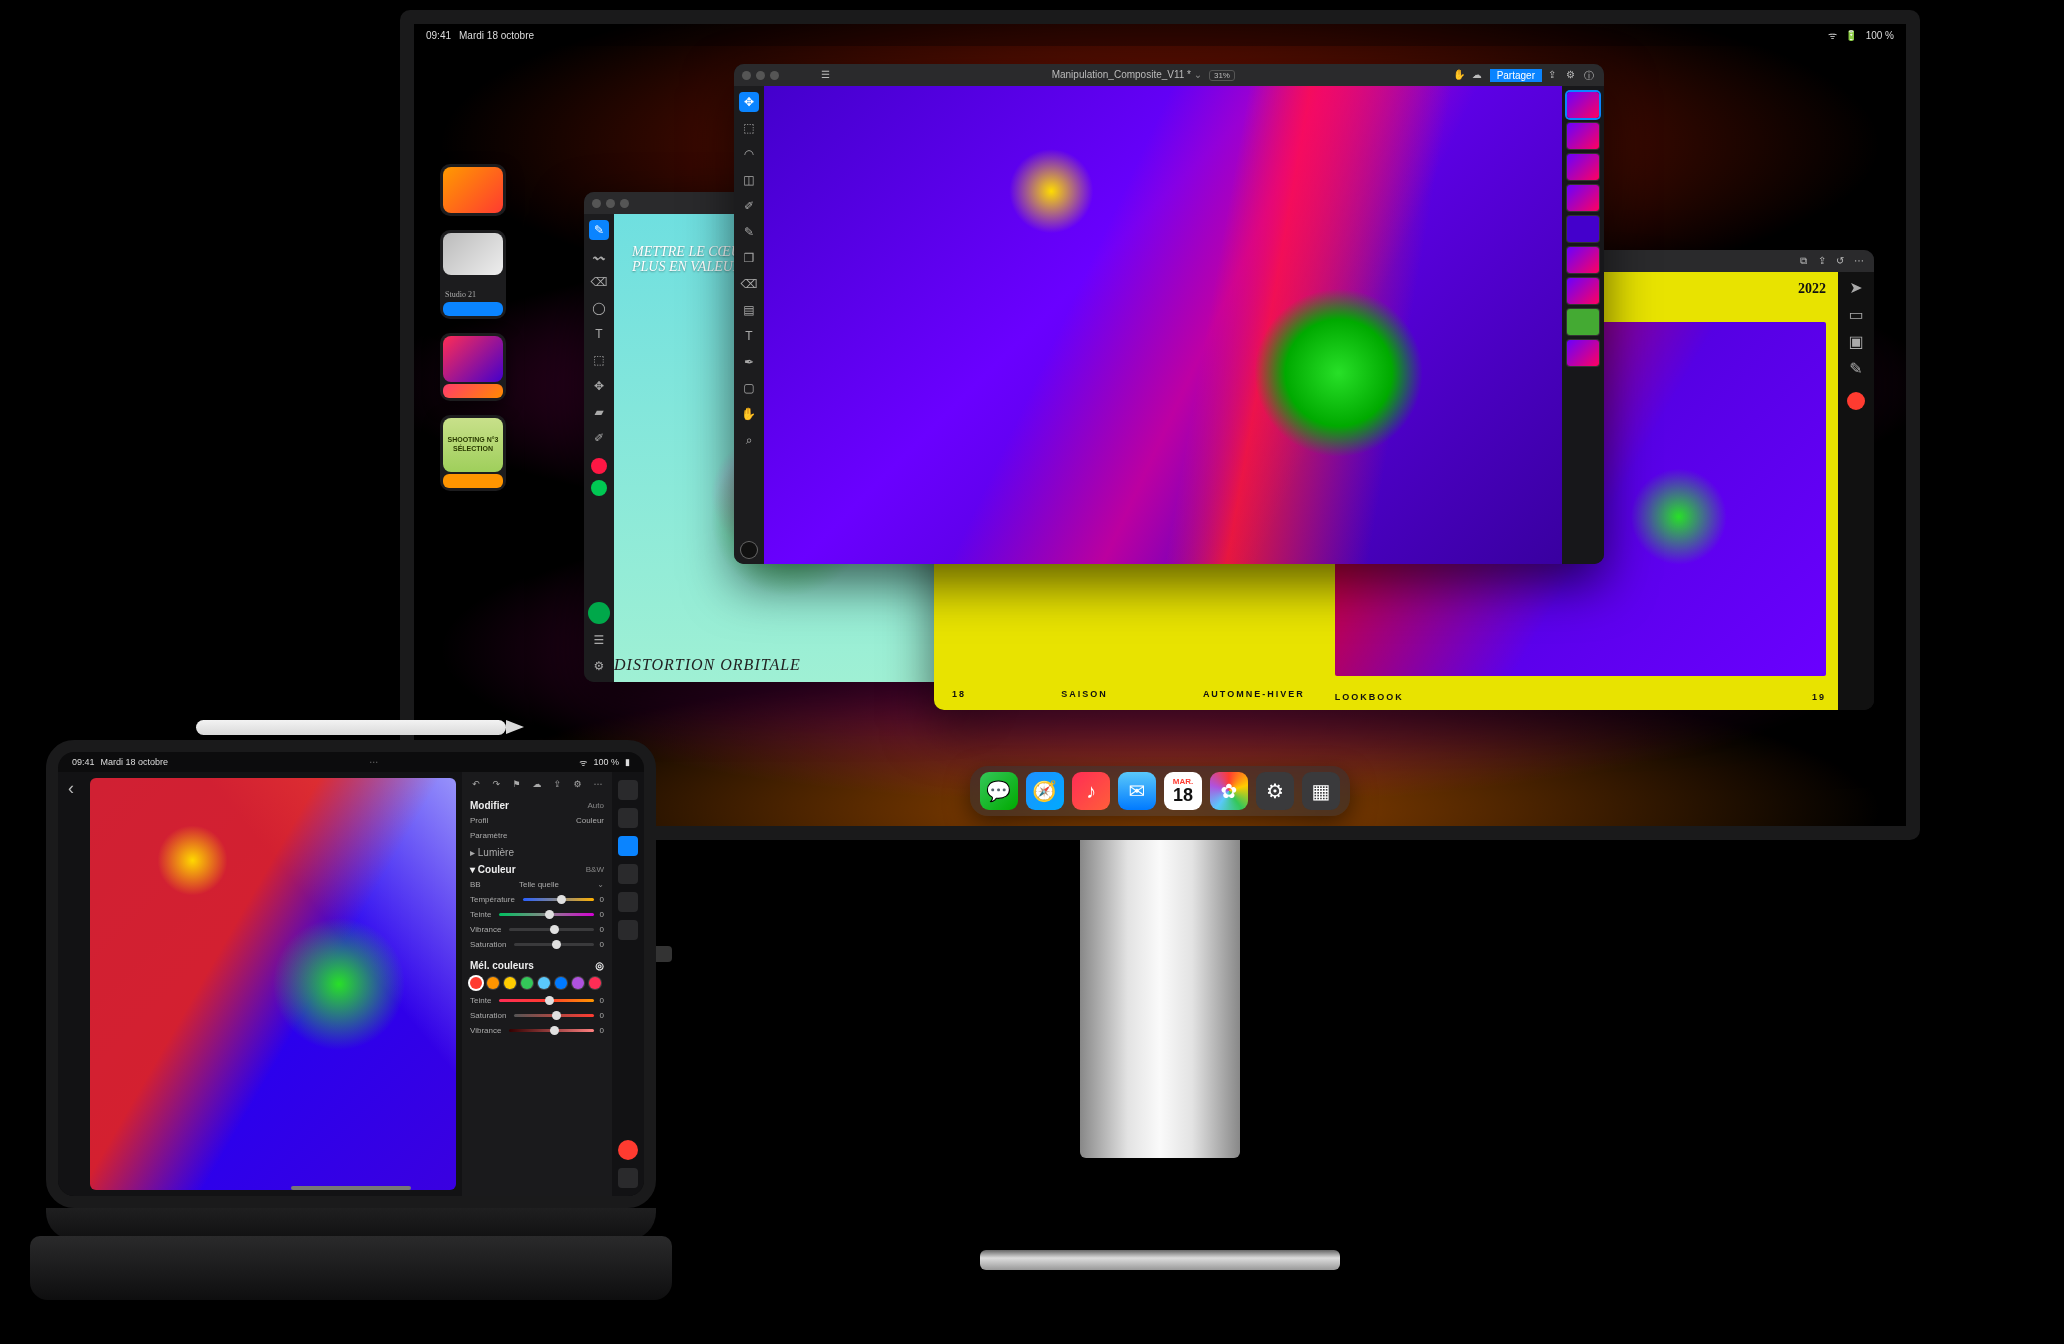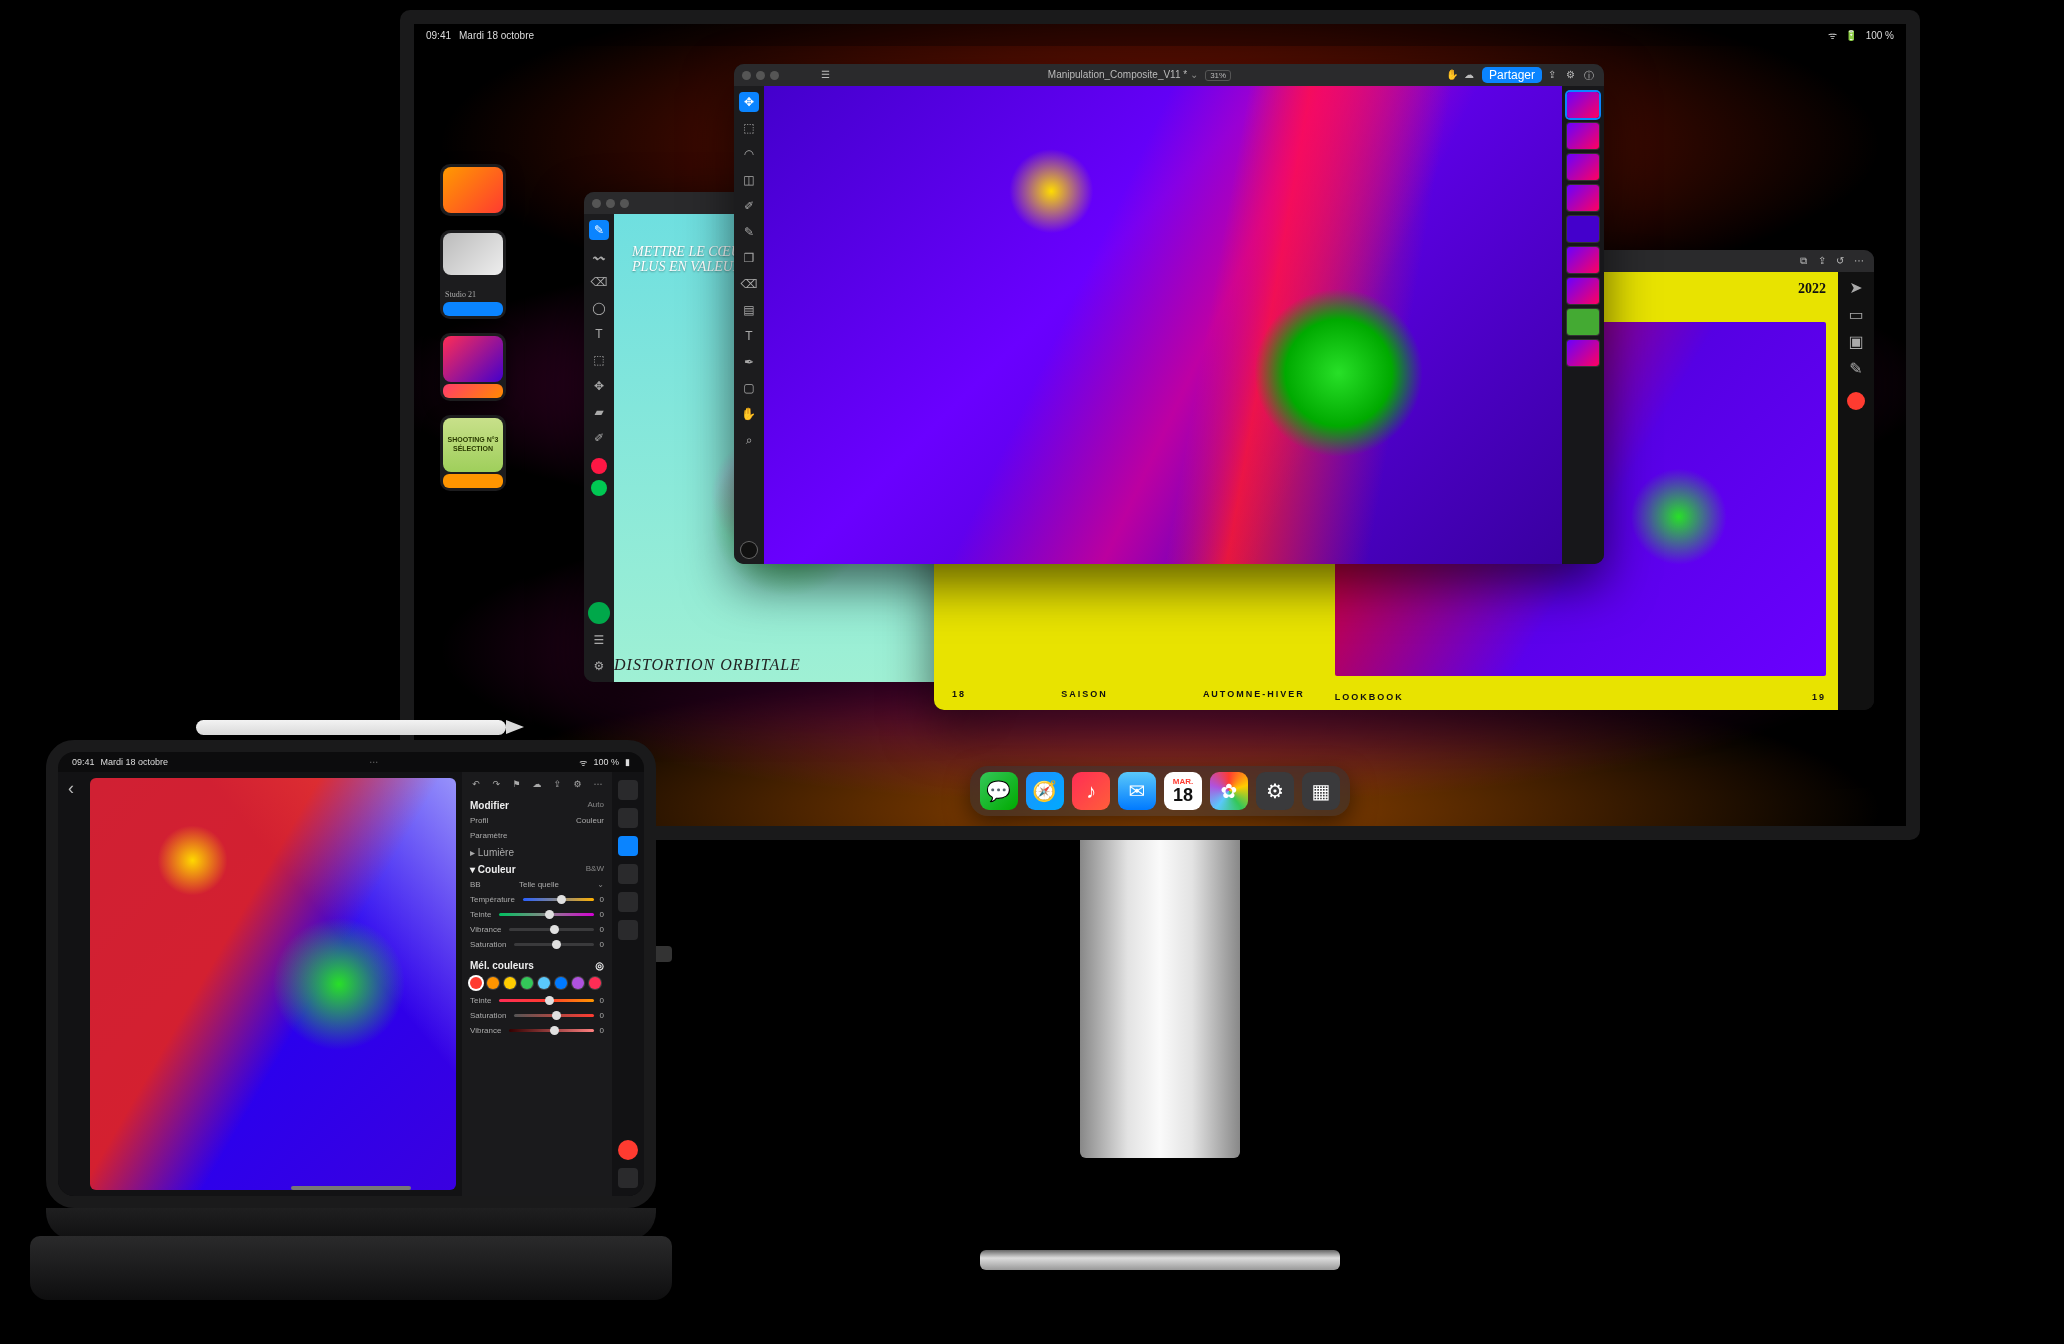--- a/index.html
+++ b/index.html
@@ -16,21 +16,21 @@
     #000;
   }
   .mac-menubar { position:absolute; top:0; left:0; right:0; height:22px; display:flex; align-items:center; justify-content:space-between; padding:0 12px; font-size:10px; color:#ddd; background:rgba(0,0,0,.3); }
   .mac-menubar .left, .mac-menubar .right { display:flex; gap:8px; align-items:center; }
   .appwin { position:absolute; background:#1c1c1e; border-radius:10px; box-shadow:0 20px 50px rgba(0,0,0,.6); overflow:hidden; }
   .appwin .titlebar { height:22px; display:flex; align-items:center; gap:6px; padding:0 8px; font-size:10px; color:#aaa; background:#2a2a2c; }
   .tl-dots { display:flex; gap:5px; }
   .tl-dots span { width:9px; height:9px; border-radius:50%; background:#555; display:block; }
   .tl-title { flex:1; text-align:center; font-size:10px; color:#bbb; }
   .tl-actions { display:flex; gap:6px; align-items:center; }
-  .pill { background:#0a84ff; color:#fff; font-size:12px; padding:1px 7px; border-radius:5px; }
+  .pill { background:#0a84ff; color:#fff; font-size:10px; padding:1px 7px; border-radius:0; }
   .icon-sm { width:12px; height:12px; display:inline-block; color:#bbb; }
   .vtool { position:absolute; left:0; top:22px; bottom:0; width:30px; background:#1c1c1e; display:flex; flex-direction:column; align-items:center; gap:6px; padding:6px 0; }
   .vtool .t { width:20px; height:20px; border-radius:4px; display:flex; align-items:center; justify-content:center; color:#aaa; font-size:12px; }
   .vtool .t.active { background:#0a84ff; color:#fff; }
   .vtool .swatch { width:16px; height:16px; border-radius:50%; }
   .rpanel { position:absolute; right:0; top:22px; bottom:0; width:42px; background:#17171a; display:flex; flex-direction:column; align-items:center; gap:5px; padding:6px 0; }
   .rpanel .thumb { width:32px; height:26px; border-radius:3px; background:linear-gradient(135deg,#6a00ff,#ff0060); box-shadow:0 0 0 1px #333; }
   .rpanel .thumb.active { box-shadow:0 0 0 2px #0a84ff; }
   .canvas { position:absolute; left:30px; right:42px; top:22px; bottom:0; }
   .dancers {
@@ -90,21 +90,21 @@
   .ipad-canvas { flex:1; margin:6px; border-radius:6px; background:
       radial-gradient(circle 110px at 68% 50%, #28e028, rgba(40,224,40,0) 60%),
       radial-gradient(circle 50px at 28% 20%, #ffd800, rgba(255,216,0,0) 70%),
       linear-gradient(120deg, rgba(255,40,0,.8) 38%, rgba(255,40,0,0) 58%),
       linear-gradient(230deg, rgba(200,210,255,.7) 0%, rgba(200,210,255,0) 35%),
       linear-gradient(135deg,#1500ff,#3a00e0);
   }
   .ipad-side { width:150px; background:#1a1a1c; font-size:9px; color:#ccc; display:flex; flex-direction:column; }
   .ipad-top { display:flex; justify-content:space-between; align-items:center; padding:4px 6px; }
   .ipad-top .ico { width:16px; height:16px; display:inline-flex; align-items:center; justify-content:center; color:#aaa; }
-  .panel-h { padding:4px 8px 2px; font-size:10px; font-weight:600; color:#eee; display:flex; justify-content:space-between; }
+  .panel-h { padding:4px 8px 2px; font-size:10px; font-weight:600; color:#eee; display:flex; justify-content:space-between; align-items:center; }
   .panel-h .sub { font-size:8px; color:#888; font-weight:400; }
   .row { padding:3px 8px; display:flex; align-items:center; justify-content:space-between; color:#aaa; font-size:8px; }
   .row > span:first-child { flex:0 0 auto; }
   .slider { position:relative; height:3px; background:#3a3a3c; border-radius:2px; flex:1; margin-left:8px; }
   .slider .knob { position:absolute; top:-3px; width:9px; height:9px; border-radius:50%; background:#e0e0e0; }
   .swatches { display:flex; gap:5px; padding:4px 8px; flex-wrap:wrap; }
   .swatches .c { width:12px; height:12px; border-radius:50%; box-shadow:0 0 0 1px #444; }
   .ipad-rightbar { width:32px; background:#121214; display:flex; flex-direction:column; align-items:center; gap:8px; padding:8px 0; }
   .ipad-rightbar .rb { width:20px; height:20px; border-radius:4px; background:#2a2a2c; }
   .ipad-rightbar .rb.red { background:#ff3b30; border-radius:50%; }

